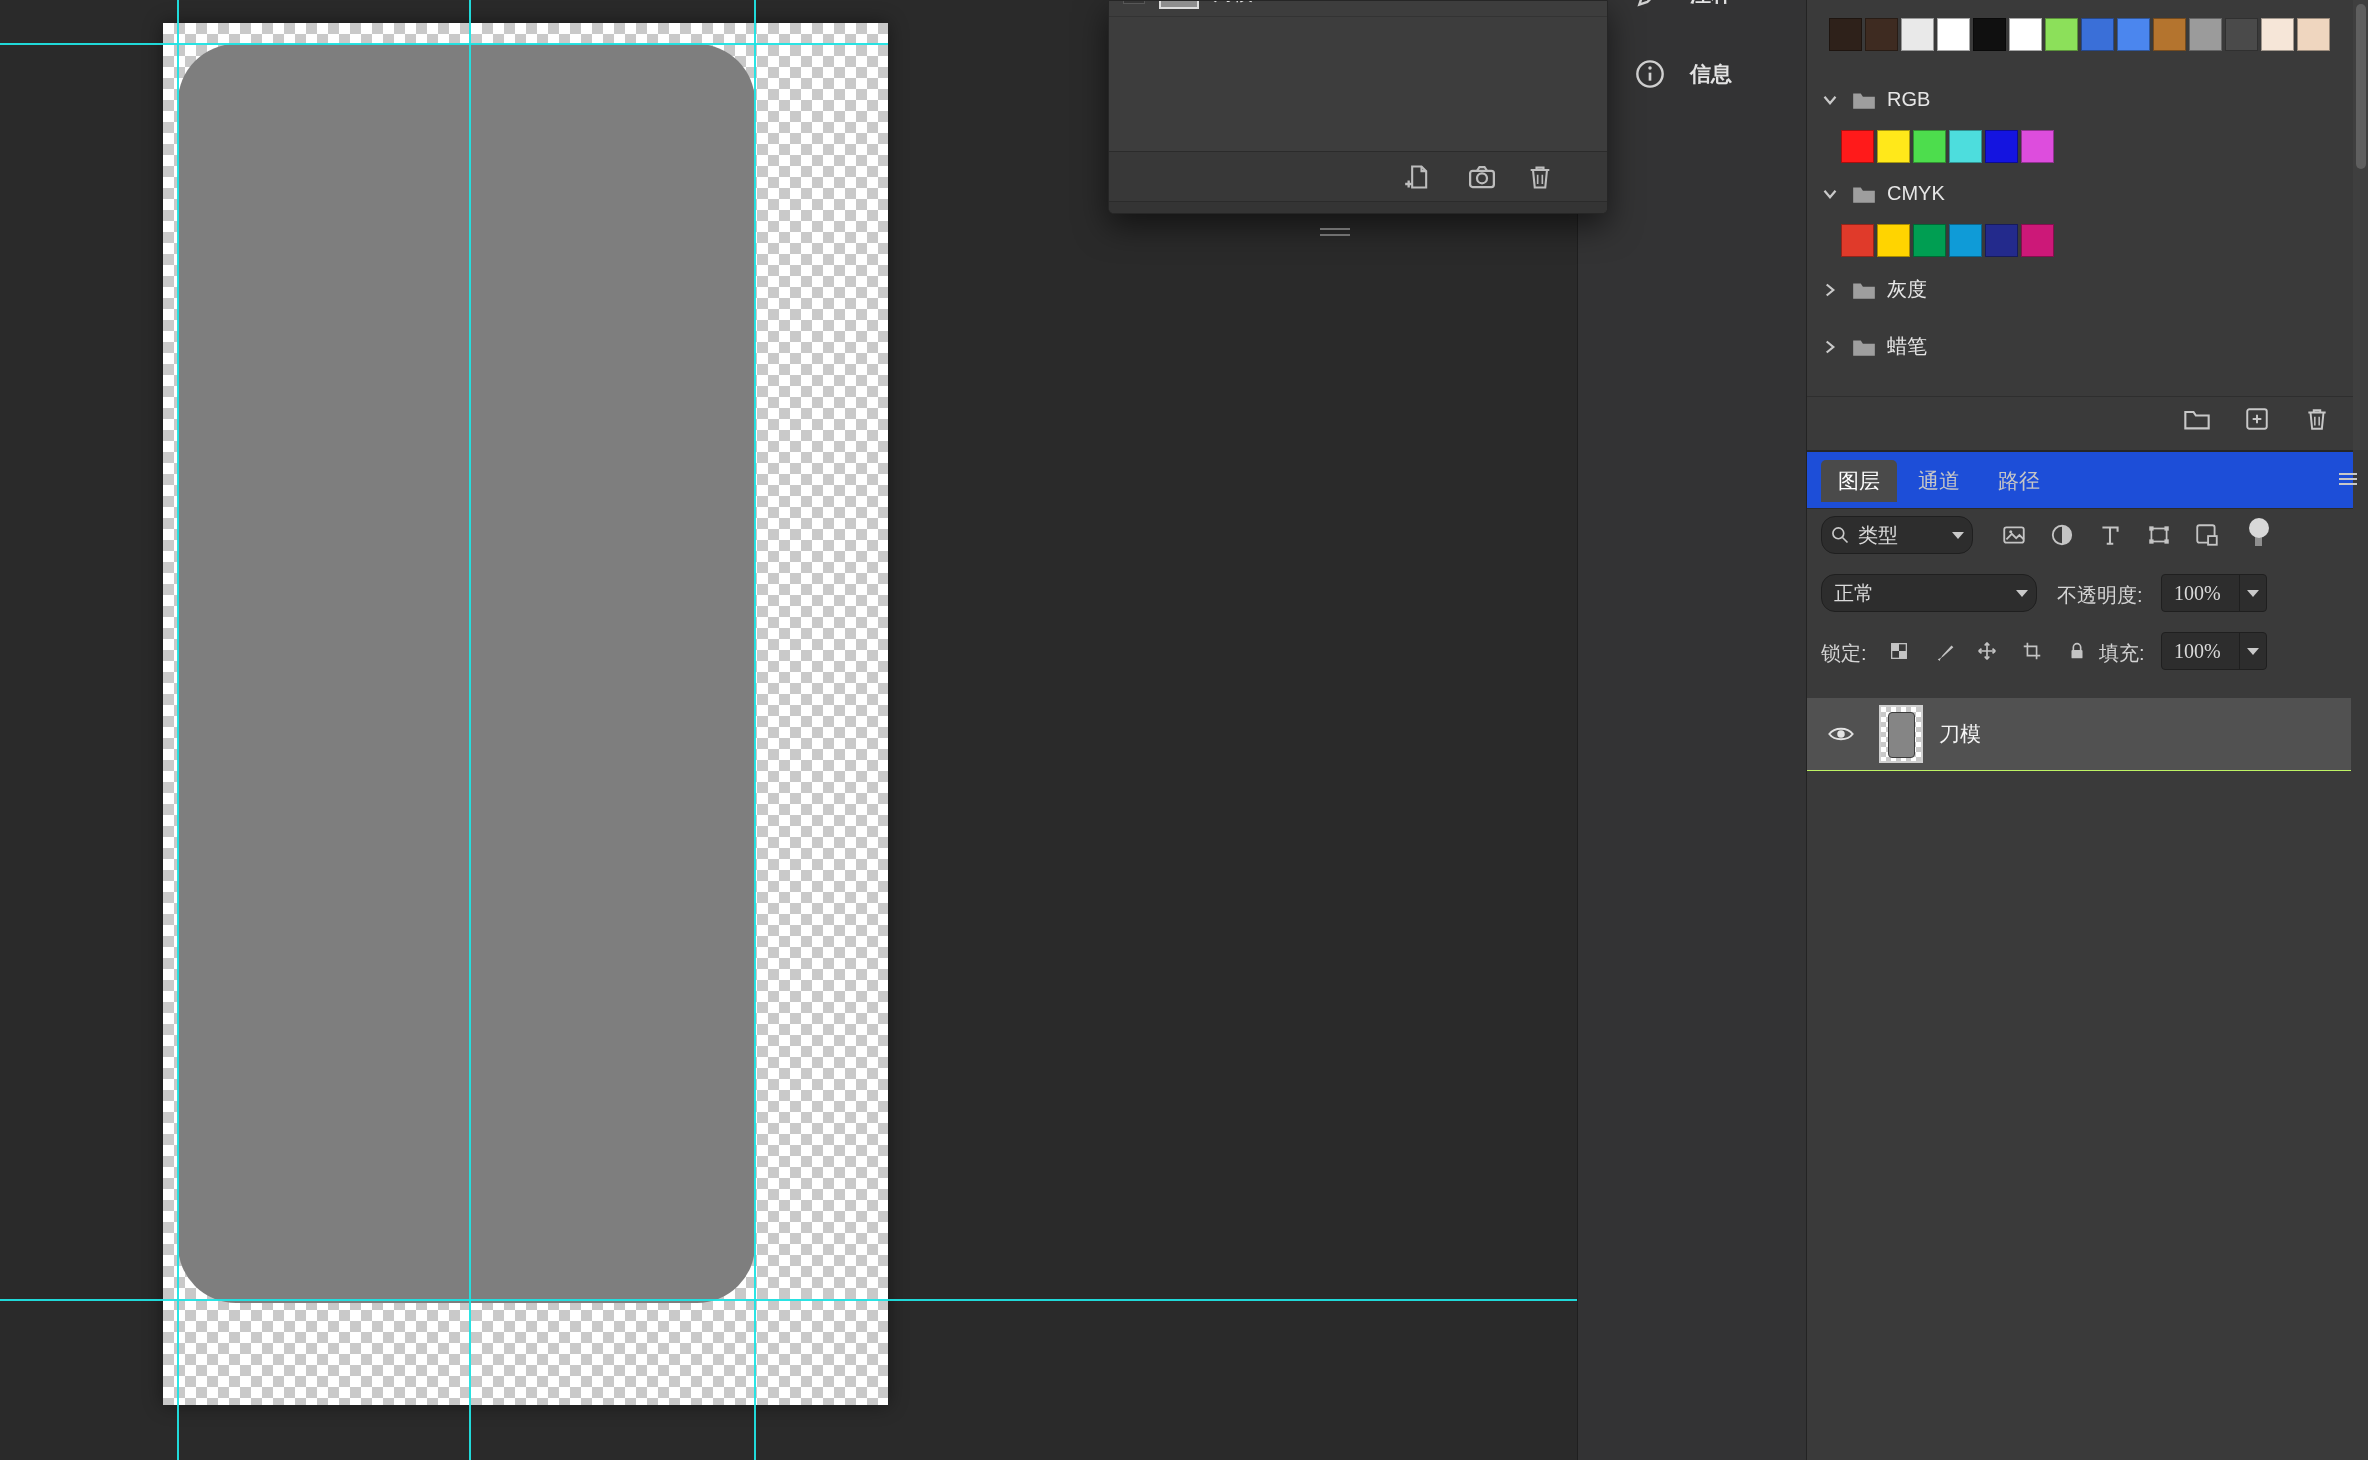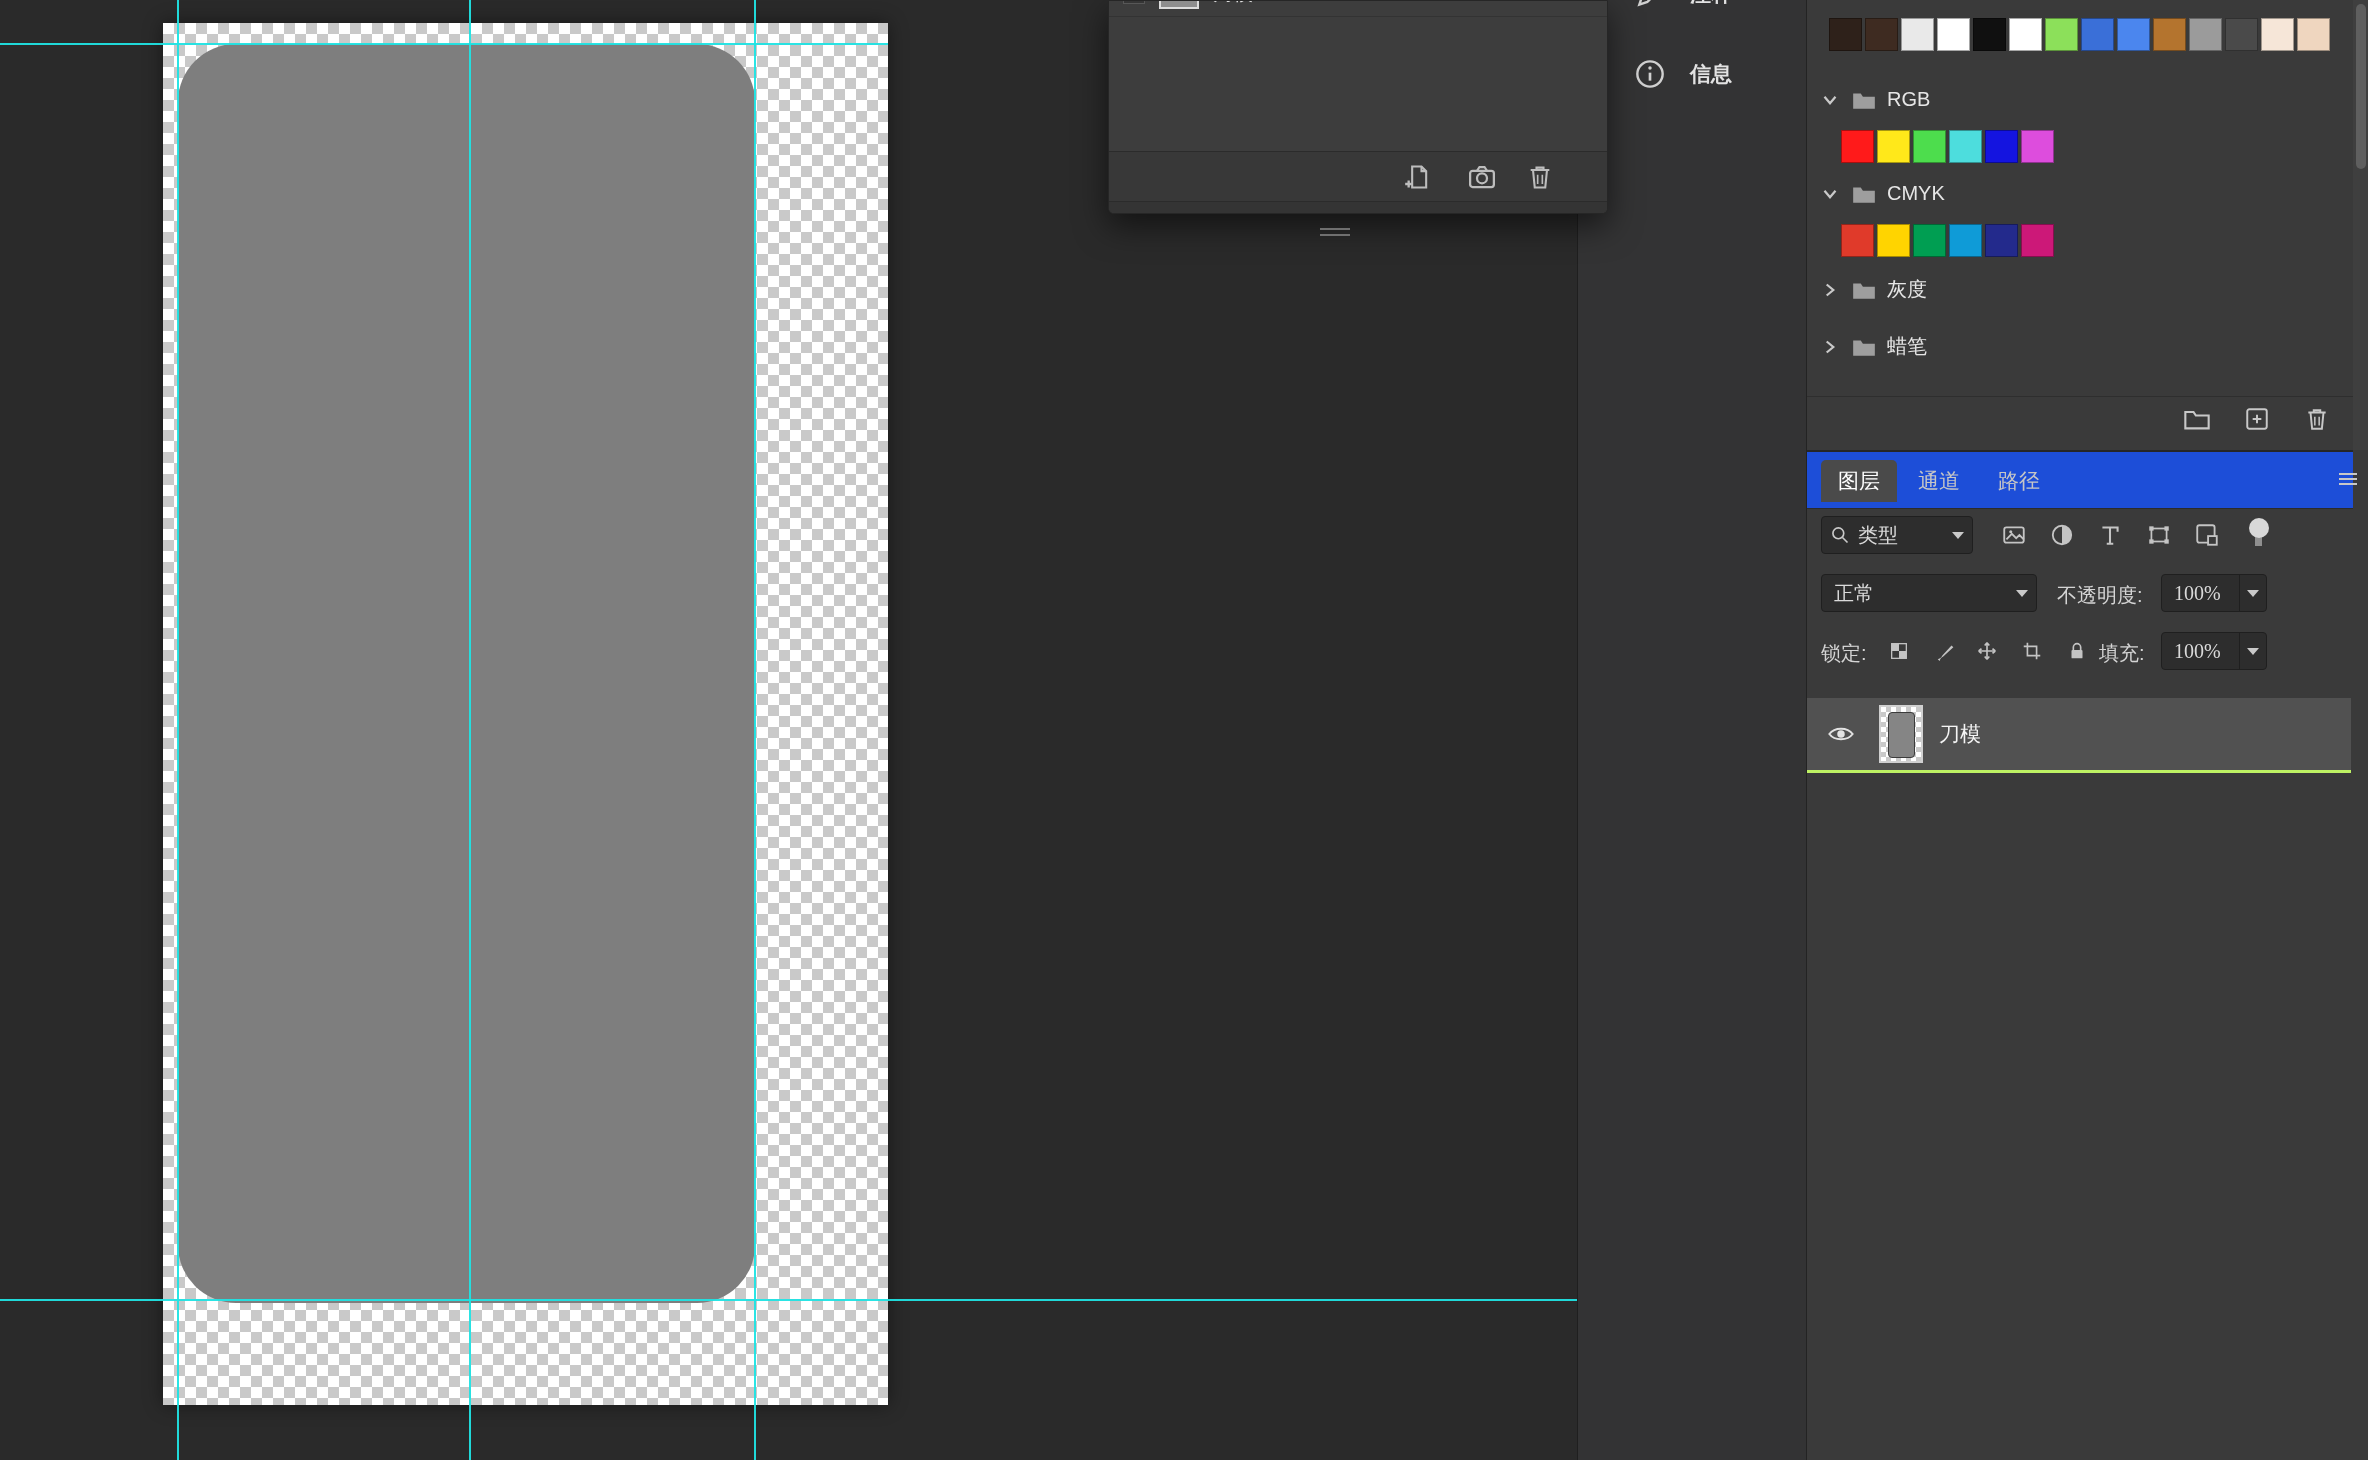--- a/index.html
+++ b/index.html
@@ -55,34 +55,34 @@
   .grp-label{font-size:20px;color:#e6e6e6;}
   .hline{position:absolute;height:1px;background:#2e2e2e;}
 
   .sw-btn{position:absolute;width:34px;height:34px;}
 
   #tabbar{top:450px;left:0;width:546px;height:56px;background:#1d4ed8;border-top:2px solid #262626;border-bottom:1px solid #2c2c2c;}
   .tab{position:absolute;top:8px;height:42px;width:76px;display:flex;align-items:center;justify-content:center;
     font-size:21px;color:#c6c6c6;cursor:pointer;}
   .tab.active{background:#4a4a4a;border-radius:5px 5px 0 0;color:#ffffff;}
 
-  .combo{position:absolute;height:38px;background:#2d2d2d;border:1px solid #1f1f1f;border-radius:4px;
+  .combo{position:absolute;height:38px;background:#2d2d2d;border:1px solid #1f1f1f;border-radius:14px;
     display:flex;align-items:center;box-sizing:border-box;cursor:pointer;}
   .combo .ctext{font-size:20px;color:#dadada;}
   .tri{width:0;height:0;border-left:6px solid transparent;border-right:6px solid transparent;border-top:7px solid #c9c9c9;}
   .valbox{position:absolute;height:38px;background:#2d2d2d;border:1px solid #1f1f1f;border-radius:4px;
     display:flex;align-items:center;box-sizing:border-box;cursor:pointer;font-family:Liberation Serif, serif;}
   .valbox .vtext{font-size:20px;color:#dadada;padding-left:12px;flex:1;}
   .valbox .vchev{width:26px;height:100%;border-left:1px solid #1f1f1f;display:flex;align-items:center;justify-content:center;}
 
   .flt-btn{position:absolute;top:518px;width:34px;height:34px;}
   .lock-btn{position:absolute;top:636px;width:30px;height:30px;}
   .plabel{position:absolute;font-size:20px;color:#d4d4d4;}
 
-  #layer-row{top:698px;left:0;width:544px;height:72px;background:#515151;border-bottom:3px solid #bef264;cursor:pointer;}
+  #layer-row{top:698px;left:0;width:544px;height:72px;background:#515151;border-bottom:1px solid #bef264;cursor:pointer;}
   .eye-btn{position:absolute;left:12px;top:0;width:44px;height:72px;}
   .layer-thumb{position:absolute;left:72px;top:7px;width:44px;height:58px;border:2px solid #d0d0d0;
      background-color:#fff;
      background-image:linear-gradient(45deg,#c9c9c9 25%,transparent 25%,transparent 75%,#c9c9c9 75%),
                       linear-gradient(45deg,#c9c9c9 25%,transparent 25%,transparent 75%,#c9c9c9 75%);
      background-size:10px 10px;background-position:0 0,5px 5px;box-sizing:border-box;}
   .thumb-shape{position:absolute;left:7px;top:5px;width:25px;height:44px;background:#858585;border:1px solid #3c3c3c;border-radius:4px;}
   .layer-name{position:absolute;left:132px;top:0;height:72px;line-height:72px;font-size:21px;color:#f4f4f4;}
 
   #scrollbar{left:546px;top:0;width:16px;height:450px;background:#3f3f3f;}

